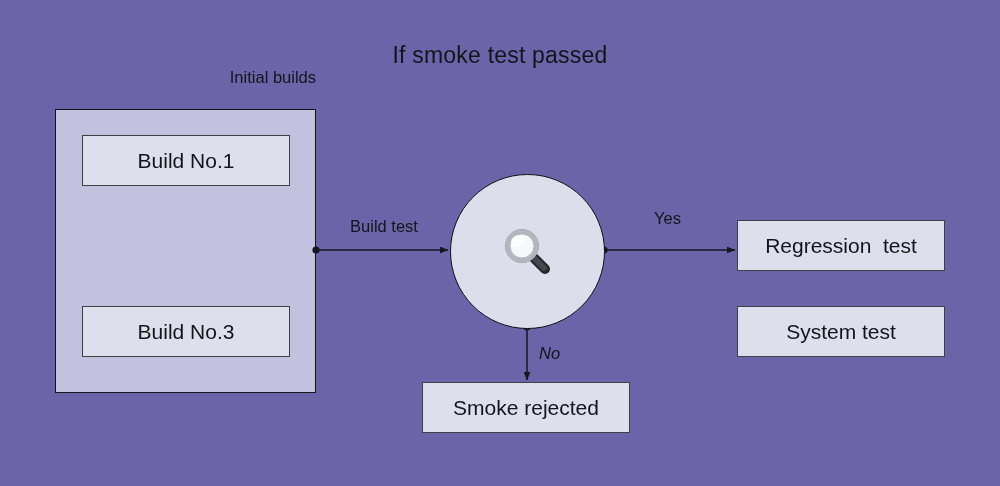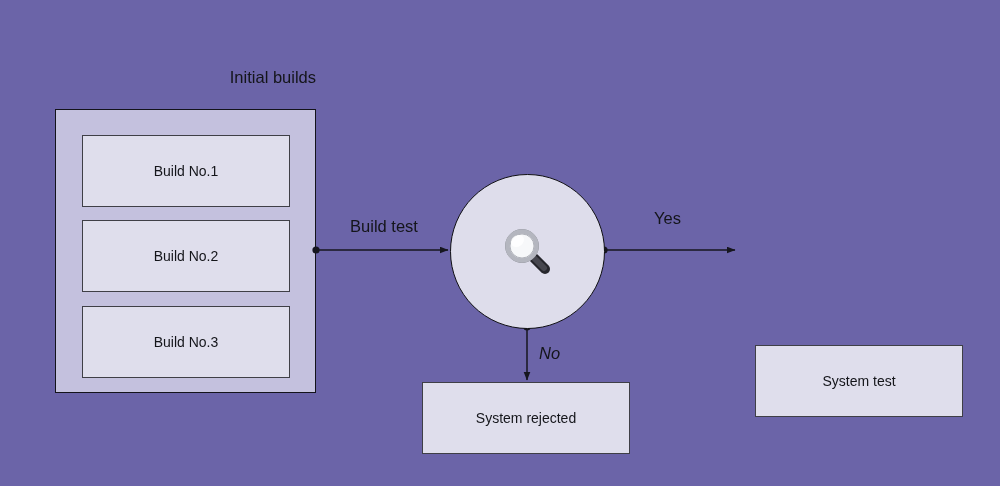--- a/index.html
+++ b/index.html
@@ -28,33 +28,33 @@
     position:absolute;left:55px;top:68px;width:261px;
     text-align:right;font-size:16.5px;font-weight:500;
   }
   .group{
     position:absolute;left:55px;top:109px;width:261px;height:284px;
     background:var(--group-fill);
     border:1.5px solid #13131A;
     box-sizing:border-box;
   }
   .node{
-    position:absolute;width:208px;height:72px;
+    position:absolute;width:208px;height:51px;
     background:var(--node-fill);
     border:1.3px solid var(--node-border);
     box-sizing:border-box;
     display:flex;align-items:center;justify-content:center;
-    font-size:14px;font-weight:500;white-space:pre;
+    font-size:21px;font-weight:500;white-space:pre;
   }
   .build-1{left:26px;top:25px;}
   .build-2{left:26px;top:110px;}
   .build-3{left:26px;top:196px;}
   .test-1{left:737px;top:135px;}
   .test-2{left:737px;top:220px;}
-  .test-3{left:755px;top:306px;margin-top:39px;}
+  .test-3{left:737px;top:306px;}
   .rejected{left:422px;top:382px;}
   .decision{
     position:absolute;left:450px;top:174px;width:155px;height:155px;
     border-radius:50%;
     background:var(--circle-fill);
     border:1.4px solid #101014;
     box-sizing:border-box;
     display:flex;align-items:center;justify-content:center;
   }
   .edge-label{
@@ -66,26 +66,26 @@
   .connectors{
     position:absolute;left:0;top:0;width:1000px;height:486px;
     pointer-events:none;
   }
 </style>
 </head>
 <body>
 
 <div class="canvas">
 
+  <div class="title">If smoke test passed</div>
 
   <div class="group-label">Initial builds</div>
 
   <div class="group">
     <div class="node build-1">Build No.1</div>
-    <div class="node build-2">Build No.2</div>
     <div class="node build-3">Build No.3</div>
   </div>
 
   <svg class="connectors" viewBox="0 0 1000 486">
     <defs>
       <marker id="arrow" markerUnits="userSpaceOnUse" markerWidth="10" markerHeight="8" refX="8.5" refY="3.5" orient="auto">
         <path d="M0,0 L9,3.5 L0,7 Z" fill="#16161F"></path>
       </marker>
     </defs>
 
@@ -110,17 +110,18 @@
       <line x1="33" y1="33" x2="43" y2="43" stroke="#47474F" stroke-width="6" stroke-linecap="round"></line>
 
       <circle cx="21" cy="21" r="16.5" fill="none" stroke="#8E9099" stroke-width="1"></circle>
       <circle cx="21" cy="21" r="14.5" fill="#F7F8FA" stroke="#B4B6BF" stroke-width="4.5"></circle>
       <circle cx="21" cy="21" r="12" fill="none" stroke="#A0A2AB" stroke-width="0.8"></circle>
 
       <ellipse cx="16.5" cy="16" rx="7" ry="5.5" fill="#FFFFFF" opacity="0.85" transform="rotate(-35 16.5 16)"></ellipse>
     </svg>
   </div>
 
+  <div class="node test-2">Regression  test</div>
   <div class="node test-3">System test</div>
 
-  <div class="node rejected">System rejected</div>
+  <div class="node rejected">Smoke rejected</div>
 
 </div>
 
 </body></html>

